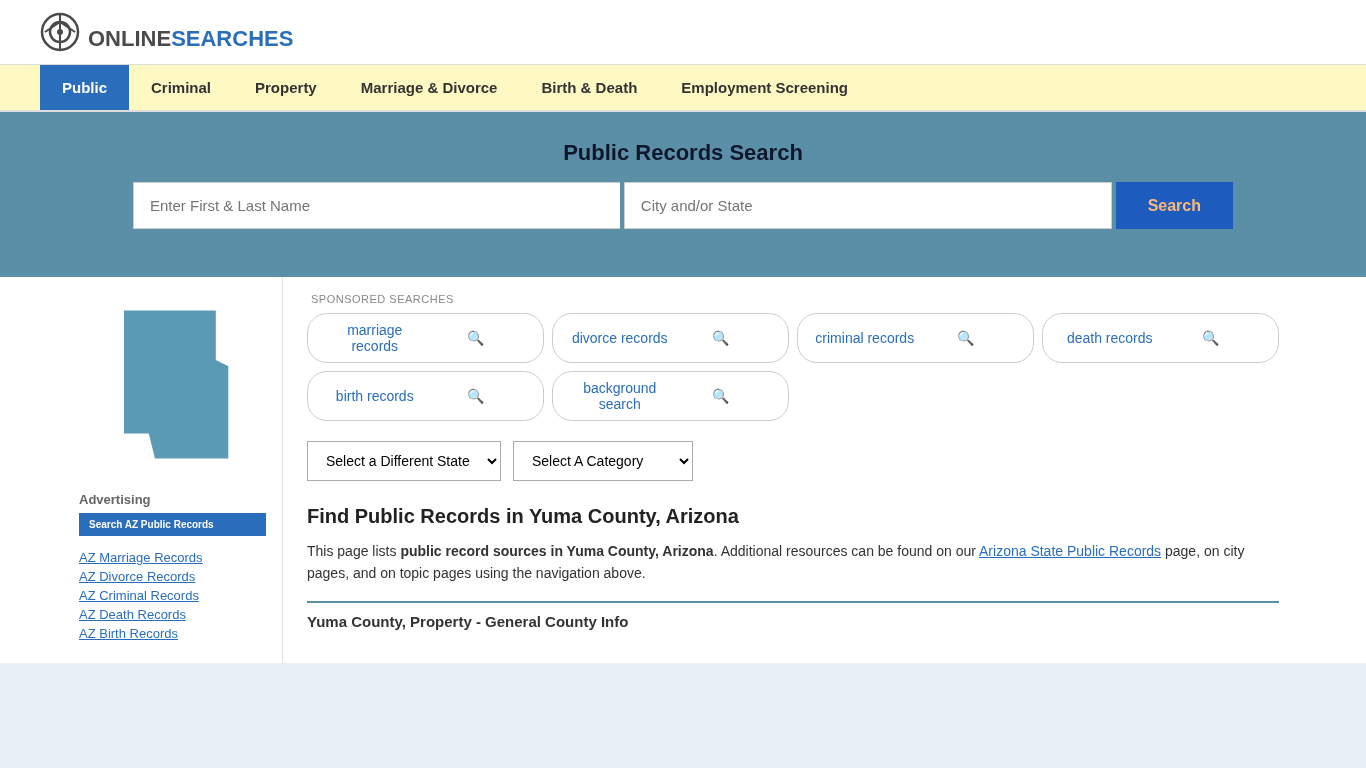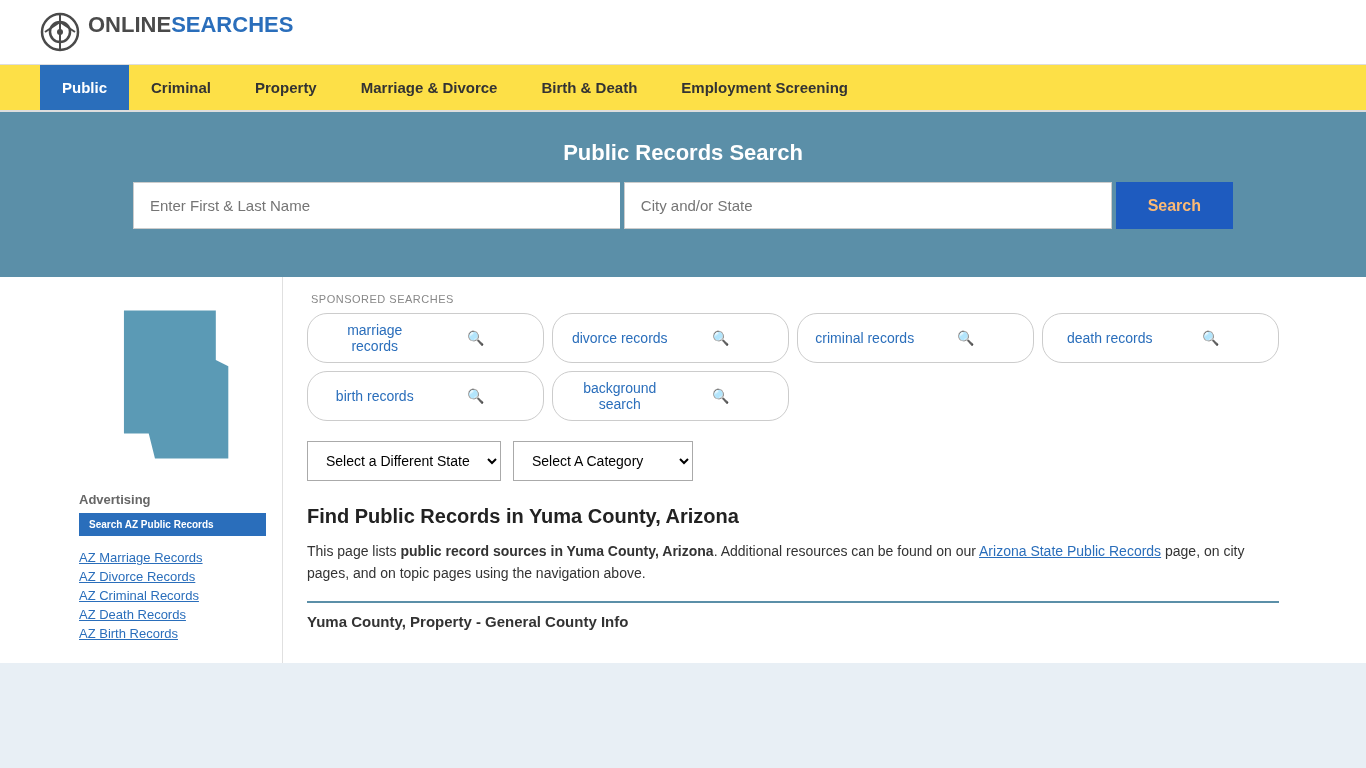--- a/index.html
+++ b/index.html
@@ -1,34 +1,34 @@
 <!DOCTYPE html>
 <html><head>
   <meta charset="utf-8">
   <style>
     * { margin: 0; padding: 0; box-sizing: border-box; }
     body { font-family: Arial, sans-serif; background: #e8eff5; font-size: 14px; color: #333; }
 
     
     .header { background: #fff; padding: 12px 40px; display: flex; align-items: center; border-bottom: 1px solid #ddd; }
-    .logo { display: flex; align-items: flex-start; gap: 8px; }
+    .logo { display: flex; align-items: flex-end; gap: 8px; }
     .logo-icon { width: 40px; height: 40px; }
     .logo-text { font-size: 22px; font-weight: bold; }
     .logo-text .online { color: #4a4a4a; }
     .logo-text .searches { color: #2a6ebb; }
 
     
-    .nav { background: #fde047; border-bottom: 2px solid #ddd; }
+    .nav { background: #fef9c3; border-bottom: 2px solid #ddd; }
     .nav ul { list-style: none; display: flex; padding: 0 40px; }
     .nav ul li a { display: block; padding: 14px 22px; text-decoration: none; color: #333; font-size: 15px; font-weight: 600; }
     .nav ul li.active a { background: #2a6ebb; color: #fff; }
 
     
     .search-banner { background: #5b8fa8; padding: 28px 40px 32px; }
-    .search-banner h2 { text-align: center; color: #ffffff; font-size: 22px; font-weight: bold; margin-bottom: 11px; }
+    .search-banner h2 { text-align: center; color: #0f172a; font-size: 22px; font-weight: bold; margin-bottom: 11px; }
     .search-form { display: flex; gap: 4px; max-width: 1100px; margin: 16px auto; }
     .search-form input { flex: 1; padding: 14px 16px; font-size: 15px; border: 1px solid #ccc; outline: none; }
     .search-form input:first-child { border-right: none; }
     .search-form button { padding: 14px 32px; background: #1e5bbf; color: #fdba74; border: none; font-size: 16px; font-weight: bold; cursor: pointer; white-space: nowrap; }
 
     
     .main { background: #fff; max-width: 1240px; margin: 0 auto; padding: 0; }
     .content-area { display: flex; gap: 0; }
 
     

